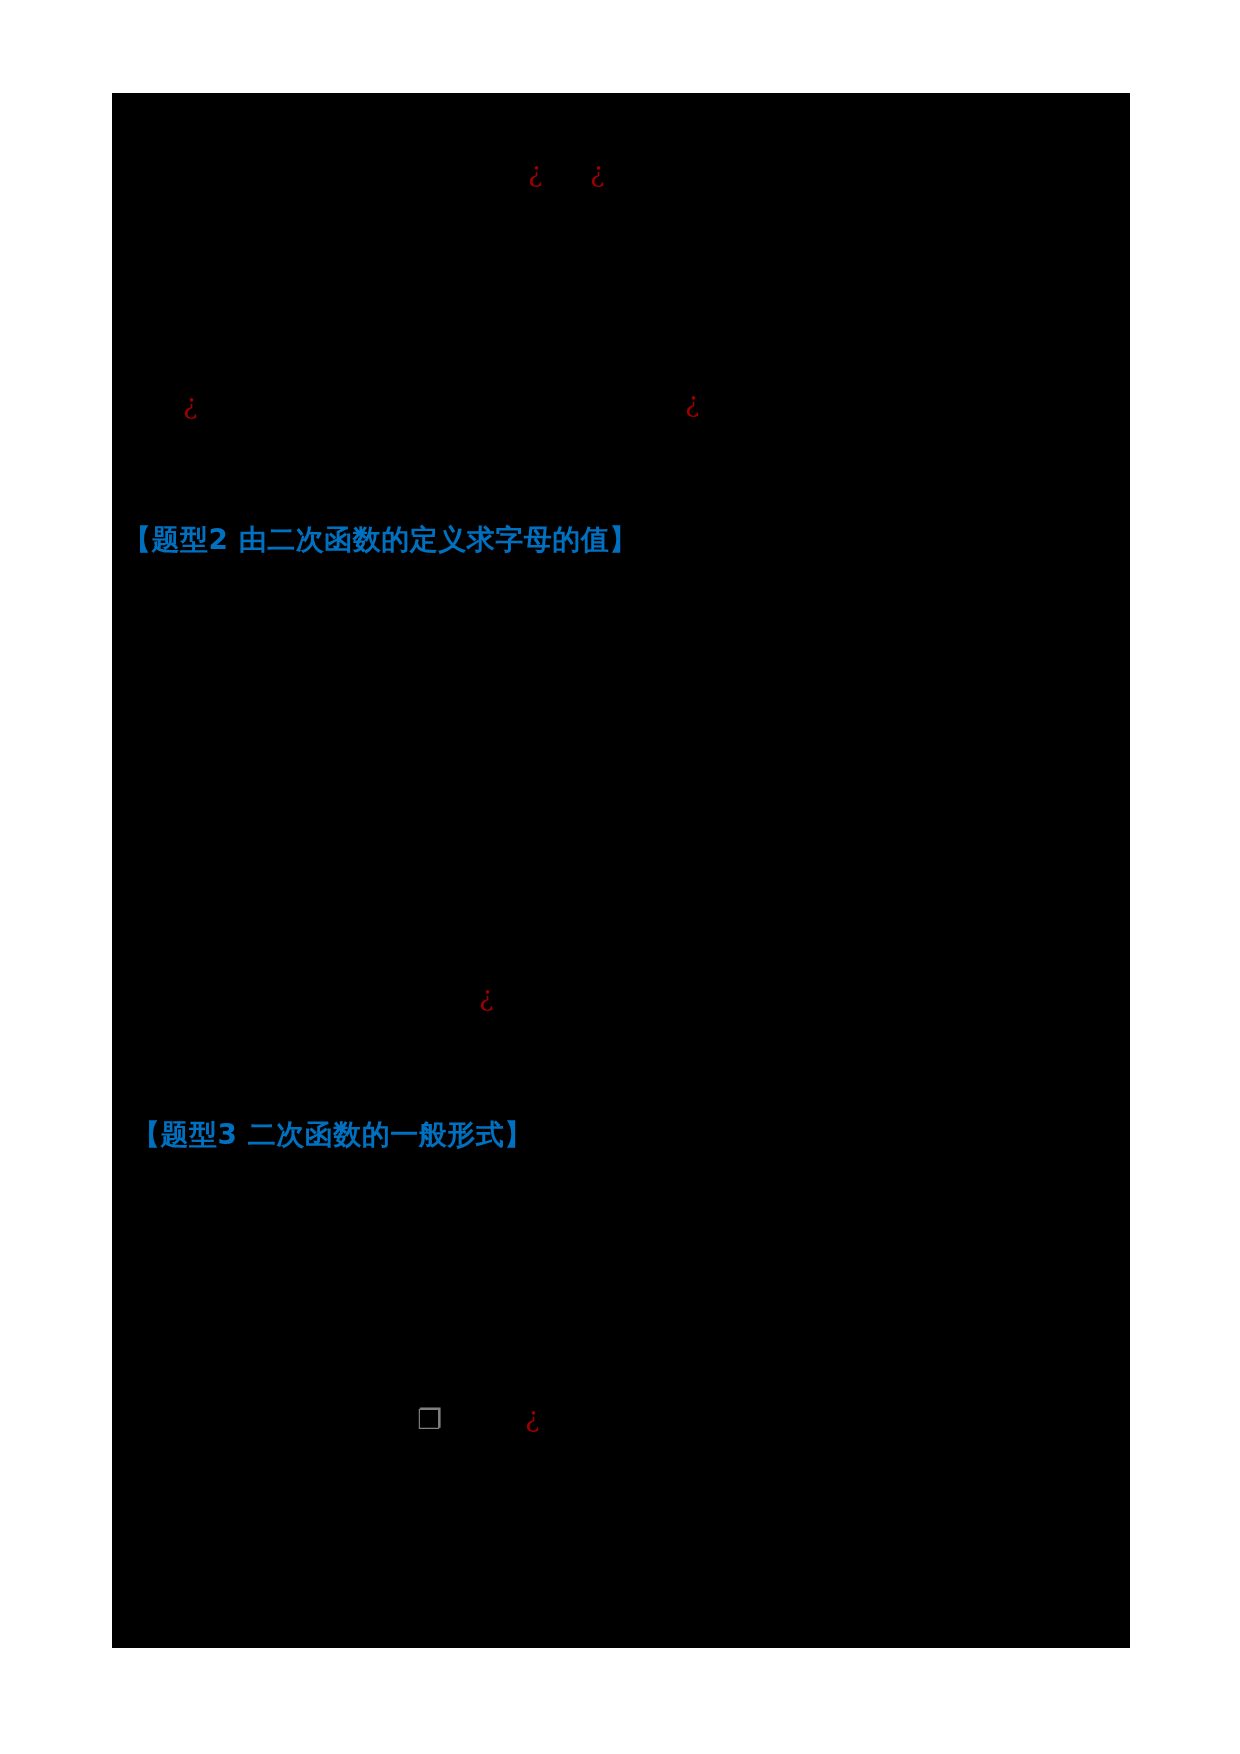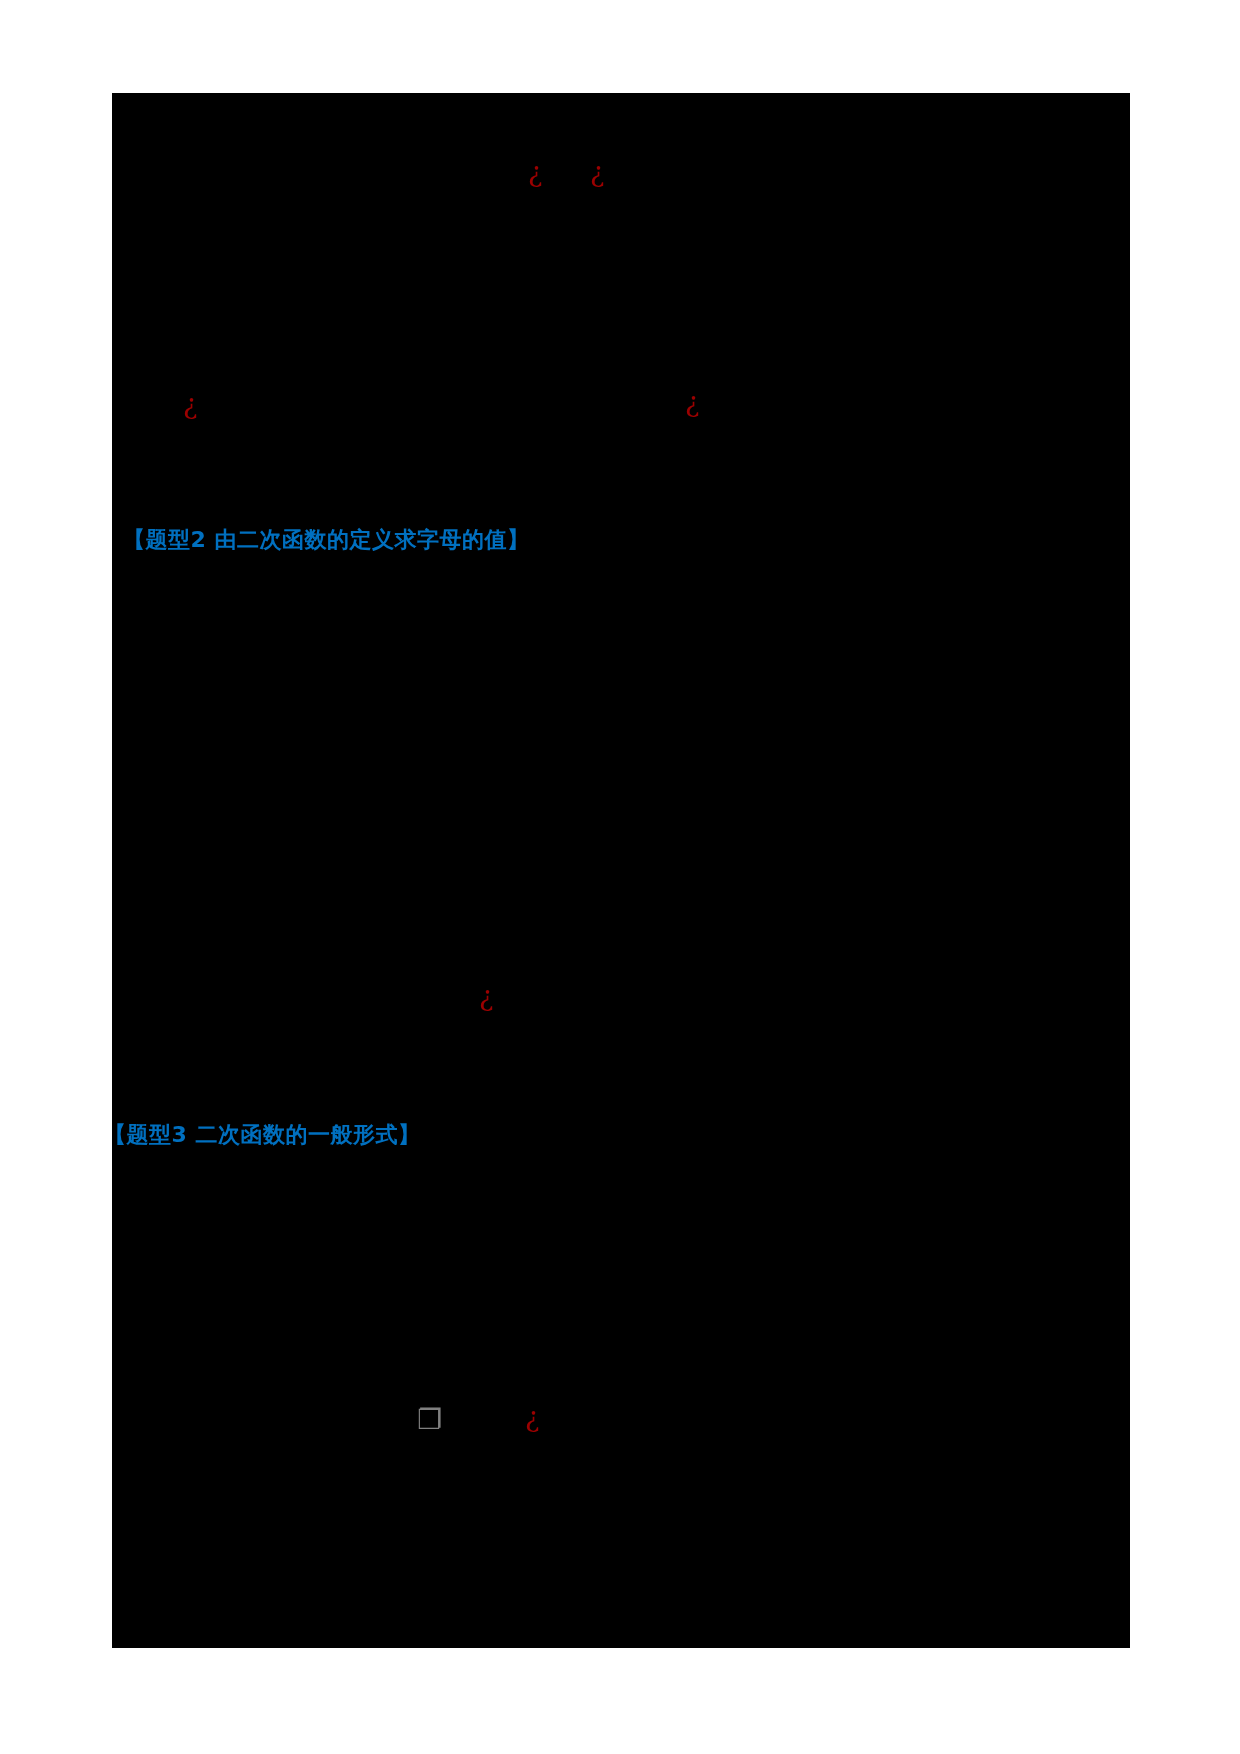--- a/index.html
+++ b/index.html
@@ -21,29 +21,29 @@
     top: 93px;
     width: 1018px;
     height: 1555px;
     background: #000000;
   }
   
   .heading {
     position: absolute;
     font-family: "DejaVu Sans", "Liberation Sans", sans-serif;
     font-weight: bold;
-    font-size: 22px;
+    font-size: 28px;
     line-height: 26px;
     color: #0070C0;
     white-space: nowrap;
     letter-spacing: 0.5px;
     z-index: 2;
   }
   .heading-topic2 { left: 123px; top: 527px; }
-  .heading-topic3 { left: 104px; top: 1122px; }
+  .heading-topic3 { left: 132px; top: 1122px; }
 
   
   .eq-placeholder {
     position: absolute;
     font-family: "DejaVu Serif", "Liberation Serif", serif;
     font-size: 27px;
     line-height: 1;
     color: #9C0000;
     z-index: 2;
   }

